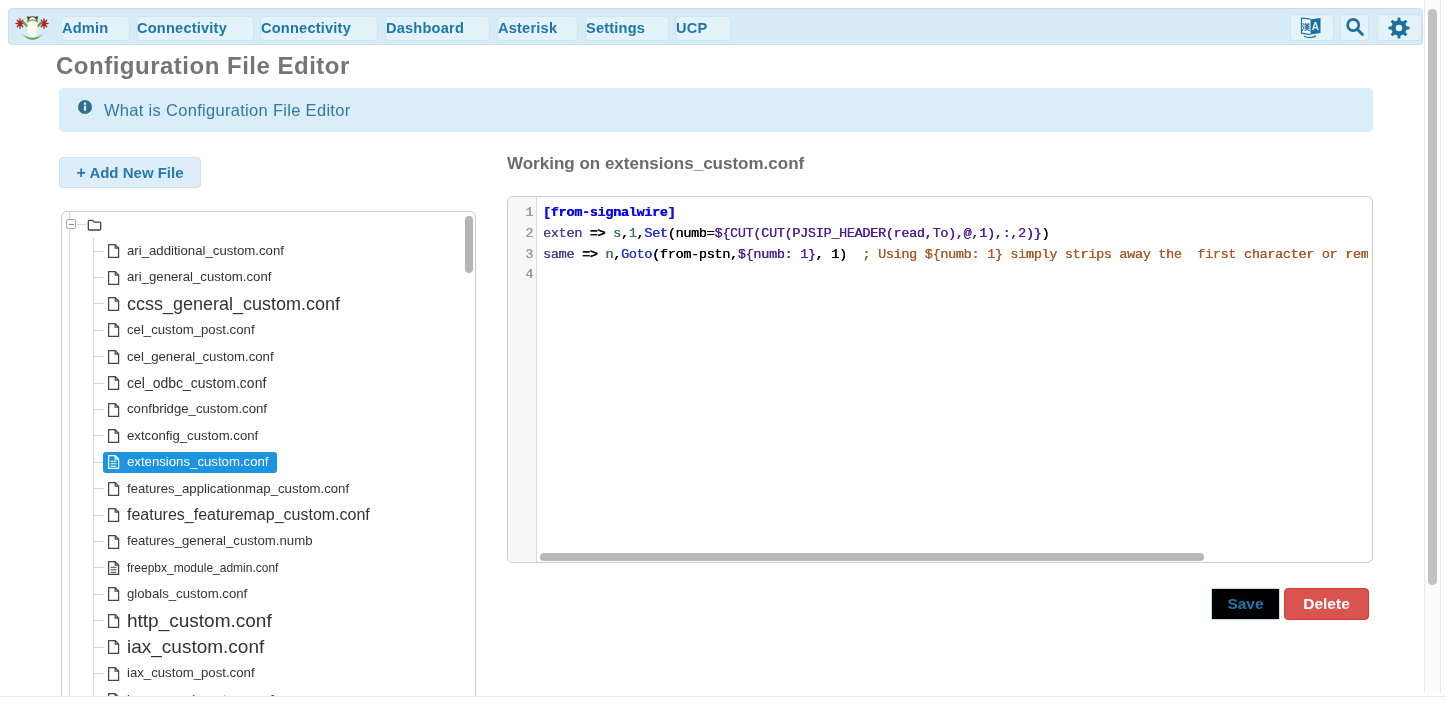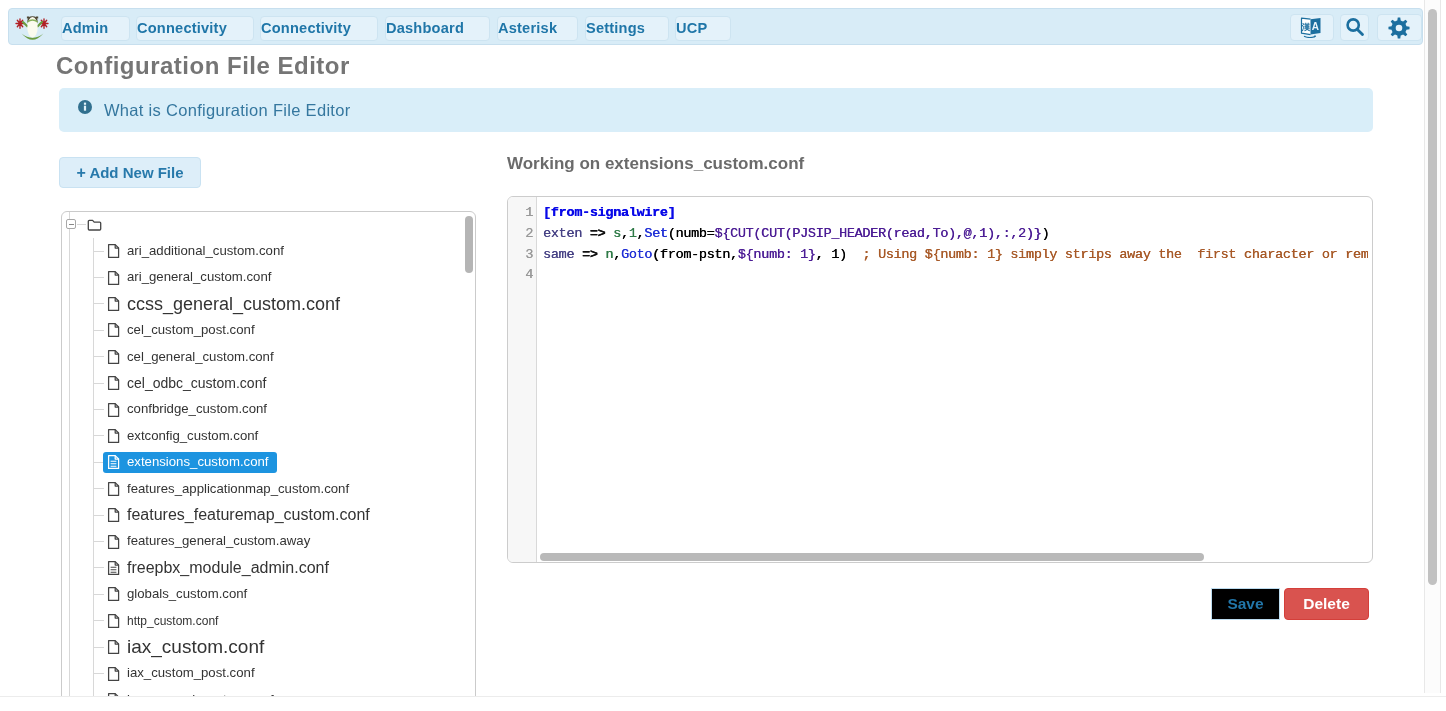--- a/index.html
+++ b/index.html
@@ -153,40 +153,40 @@
     <svg style="position:absolute;left:106.5px;top:507.1px" width="13" height="16" viewBox="0 0 13 16">
       <path d="M1.6 1.6 H8.2 L11.6 5 V14.4 H1.6 Z" fill="none" stroke="#444" stroke-width="1.25" stroke-linejoin="round"></path>
       <path d="M8.2 1.6 V5 H11.6" fill="none" stroke="#444" stroke-width="1.25" stroke-linejoin="round"></path>
     </svg>
     <div style="position:absolute;left:127px;top:501.9px;height:26.4px;line-height:26.4px;font-size:16px;color:#333">features_featuremap_custom.conf</div>
     <div style="position:absolute;left:92.5px;top:541.0px;width:11px;height:1px;background:#d8d8d8"></div>
     <svg style="position:absolute;left:106.5px;top:533.5px" width="13" height="16" viewBox="0 0 13 16">
       <path d="M1.6 1.6 H8.2 L11.6 5 V14.4 H1.6 Z" fill="none" stroke="#444" stroke-width="1.25" stroke-linejoin="round"></path>
       <path d="M8.2 1.6 V5 H11.6" fill="none" stroke="#444" stroke-width="1.25" stroke-linejoin="round"></path>
     </svg>
-    <div style="position:absolute;left:127px;top:528.3px;height:26.4px;line-height:26.4px;font-size:13.2px;color:#333">features_general_custom.away</div>
+    <div style="position:absolute;left:127px;top:528.3px;height:26.4px;line-height:26.4px;font-size:13.2px;color:#333">features_general_custom.numb</div>
     <div style="position:absolute;left:92.5px;top:567.4px;width:11px;height:1px;background:#d8d8d8"></div>
     <svg style="position:absolute;left:106.5px;top:559.9000000000001px" width="13" height="16" viewBox="0 0 13 16">
       <path d="M1.6 1.6 H8.2 L11.6 5 V14.4 H1.6 Z" fill="none" stroke="#444" stroke-width="1.25" stroke-linejoin="round"></path>
       <path d="M8.2 1.6 V5 H11.6" fill="none" stroke="#444" stroke-width="1.25" stroke-linejoin="round"></path>
       <path d="M3.6 7.2h5.8M3.6 9.7h5.8M3.6 12.2h5.8" stroke="#444" stroke-width="1.1" fill="none"></path>
     </svg>
-    <div style="position:absolute;left:127px;top:554.7px;height:26.4px;line-height:26.4px;font-size:16px;color:#333">freepbx_module_admin.conf</div>
+    <div style="position:absolute;left:127px;top:554.7px;height:26.4px;line-height:26.4px;font-size:12px;color:#333">freepbx_module_admin.conf</div>
     <div style="position:absolute;left:92.5px;top:593.8px;width:11px;height:1px;background:#d8d8d8"></div>
     <svg style="position:absolute;left:106.5px;top:586.3px" width="13" height="16" viewBox="0 0 13 16">
       <path d="M1.6 1.6 H8.2 L11.6 5 V14.4 H1.6 Z" fill="none" stroke="#444" stroke-width="1.25" stroke-linejoin="round"></path>
       <path d="M8.2 1.6 V5 H11.6" fill="none" stroke="#444" stroke-width="1.25" stroke-linejoin="round"></path>
     </svg>
     <div style="position:absolute;left:127px;top:581.1px;height:26.4px;line-height:26.4px;font-size:13.2px;color:#333">globals_custom.conf</div>
     <div style="position:absolute;left:92.5px;top:620.2px;width:11px;height:1px;background:#d8d8d8"></div>
     <svg style="position:absolute;left:106.5px;top:612.7px" width="13" height="16" viewBox="0 0 13 16">
       <path d="M1.6 1.6 H8.2 L11.6 5 V14.4 H1.6 Z" fill="none" stroke="#444" stroke-width="1.25" stroke-linejoin="round"></path>
       <path d="M8.2 1.6 V5 H11.6" fill="none" stroke="#444" stroke-width="1.25" stroke-linejoin="round"></path>
     </svg>
-    <div style="position:absolute;left:127px;top:607.5px;height:26.4px;line-height:26.4px;font-size:12px;color:#333">http_custom.conf</div>
+    <div style="position:absolute;left:127px;top:607.5px;height:26.4px;line-height:26.4px;font-size:19px;color:#333">http_custom.conf</div>
     <div style="position:absolute;left:92.5px;top:646.6px;width:11px;height:1px;background:#d8d8d8"></div>
     <svg style="position:absolute;left:106.5px;top:639.1px" width="13" height="16" viewBox="0 0 13 16">
       <path d="M1.6 1.6 H8.2 L11.6 5 V14.4 H1.6 Z" fill="none" stroke="#444" stroke-width="1.25" stroke-linejoin="round"></path>
       <path d="M8.2 1.6 V5 H11.6" fill="none" stroke="#444" stroke-width="1.25" stroke-linejoin="round"></path>
     </svg>
     <div style="position:absolute;left:127px;top:633.9px;height:26.4px;line-height:26.4px;font-size:19px;color:#333">iax_custom.conf</div>
     <div style="position:absolute;left:92.5px;top:673.0px;width:11px;height:1px;background:#d8d8d8"></div>
     <svg style="position:absolute;left:106.5px;top:665.5px" width="13" height="16" viewBox="0 0 13 16">
       <path d="M1.6 1.6 H8.2 L11.6 5 V14.4 H1.6 Z" fill="none" stroke="#444" stroke-width="1.25" stroke-linejoin="round"></path>
       <path d="M8.2 1.6 V5 H11.6" fill="none" stroke="#444" stroke-width="1.25" stroke-linejoin="round"></path>

